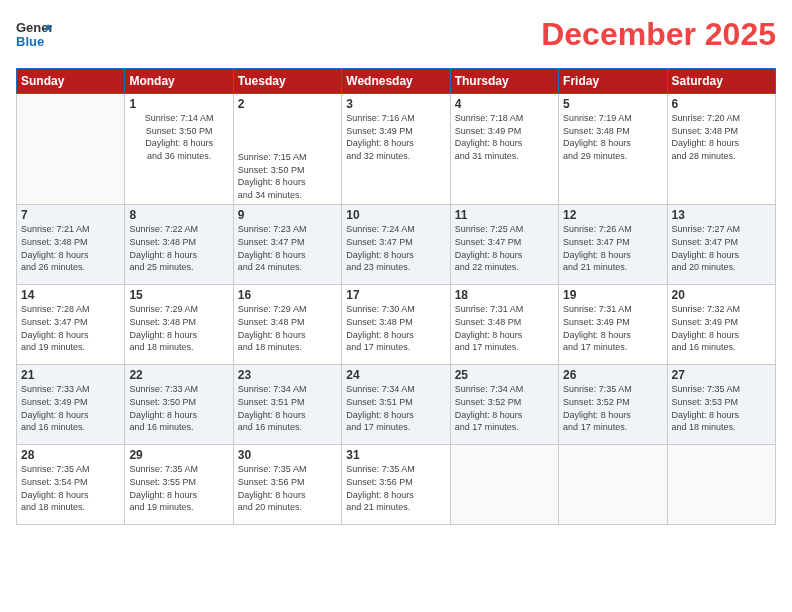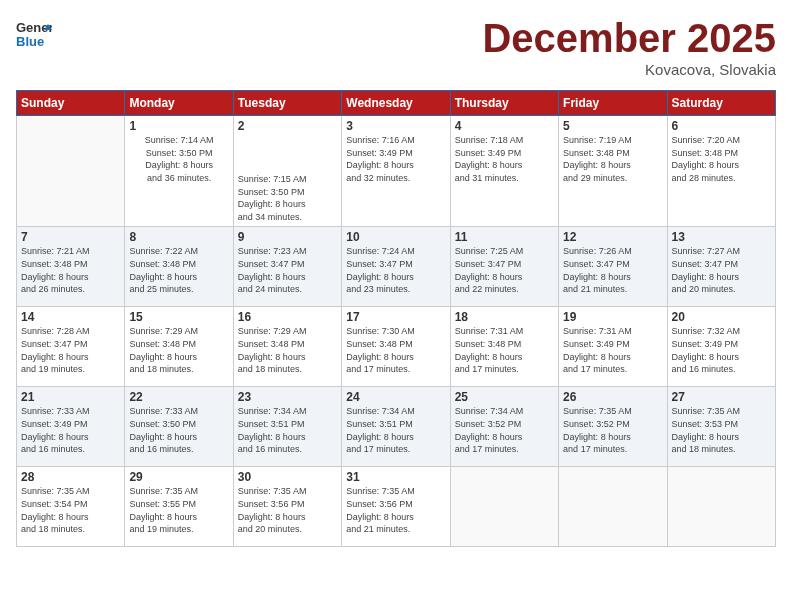--- a/index.html
+++ b/index.html
@@ -23,23 +23,23 @@
       margin-bottom: 12px;
     }
     .logo {
       display: flex;
       align-items: center;
     }
     .title-block {
       text-align: right;
     }
     .month-title {
-      font-size: 40px;
+      font-size: 32px;
       font-weight: bold;
-      color: #7f1d1d;
+      color: #ef4444;
     }
     .location {
       font-size: 15px;
       color: #555;
     }
     .calendar-table {
       width: 100%;
       border-collapse: collapse;
       table-layout: fixed;
     }
@@ -88,21 +88,20 @@
       <div>
         <svg width="36" height="36" viewBox="0 0 36 36">
           <text x="0" y="16" font-size="13" font-weight="bold" fill="#333" font-family="Arial">General</text>
           <text x="0" y="30" font-size="13" font-weight="bold" fill="#1a6eb5" font-family="Arial">Blue</text>
           <polygon points="32,8 36,14 28,14" fill="#1a6eb5"></polygon>
         </svg>
       </div>
     </div>
     <div class="title-block">
       <div class="month-title">December 2025</div>
-      <div class="location">Kovacova, Slovakia</div>
     </div>
   </div>
 
   <table class="calendar-table">
     <thead>
       <tr>
         <th>Sunday</th>
         <th>Monday</th>
         <th>Tuesday</th>
         <th>Wednesday</th>

